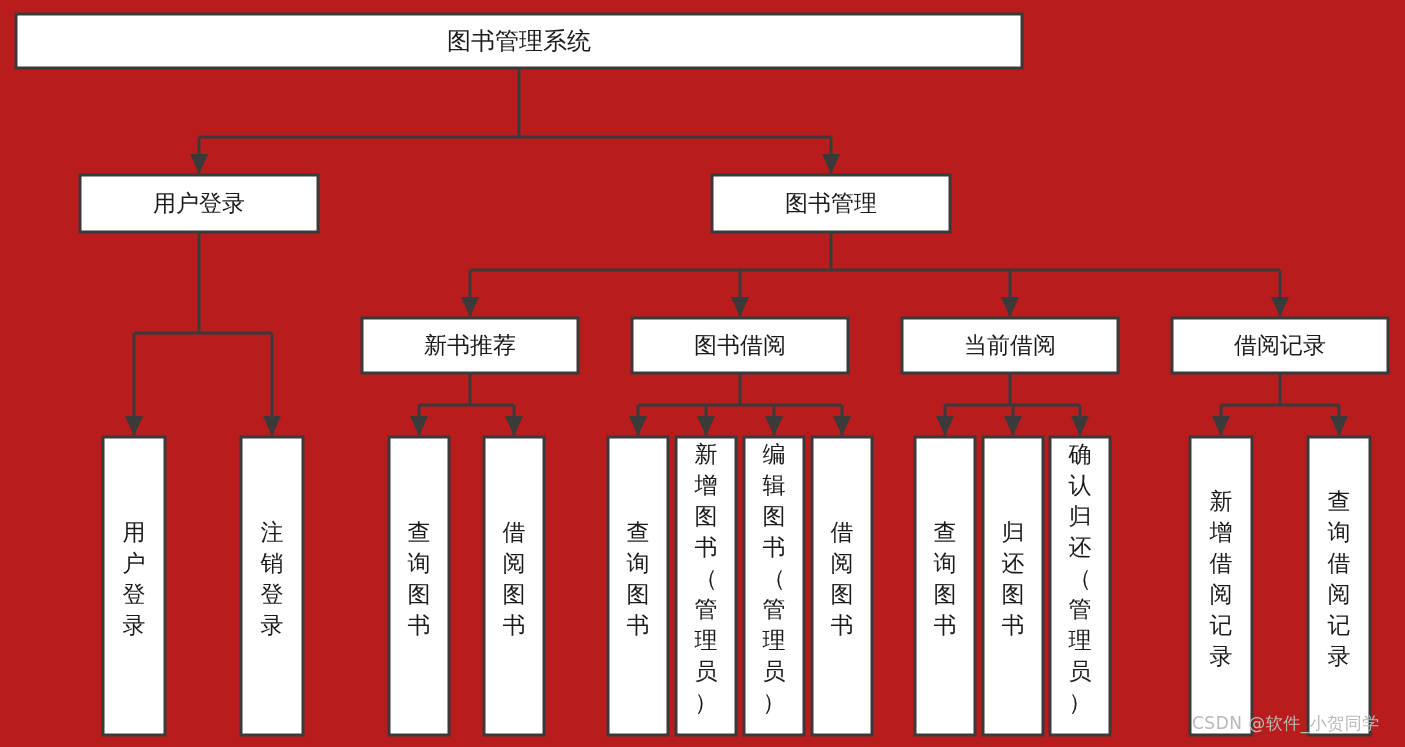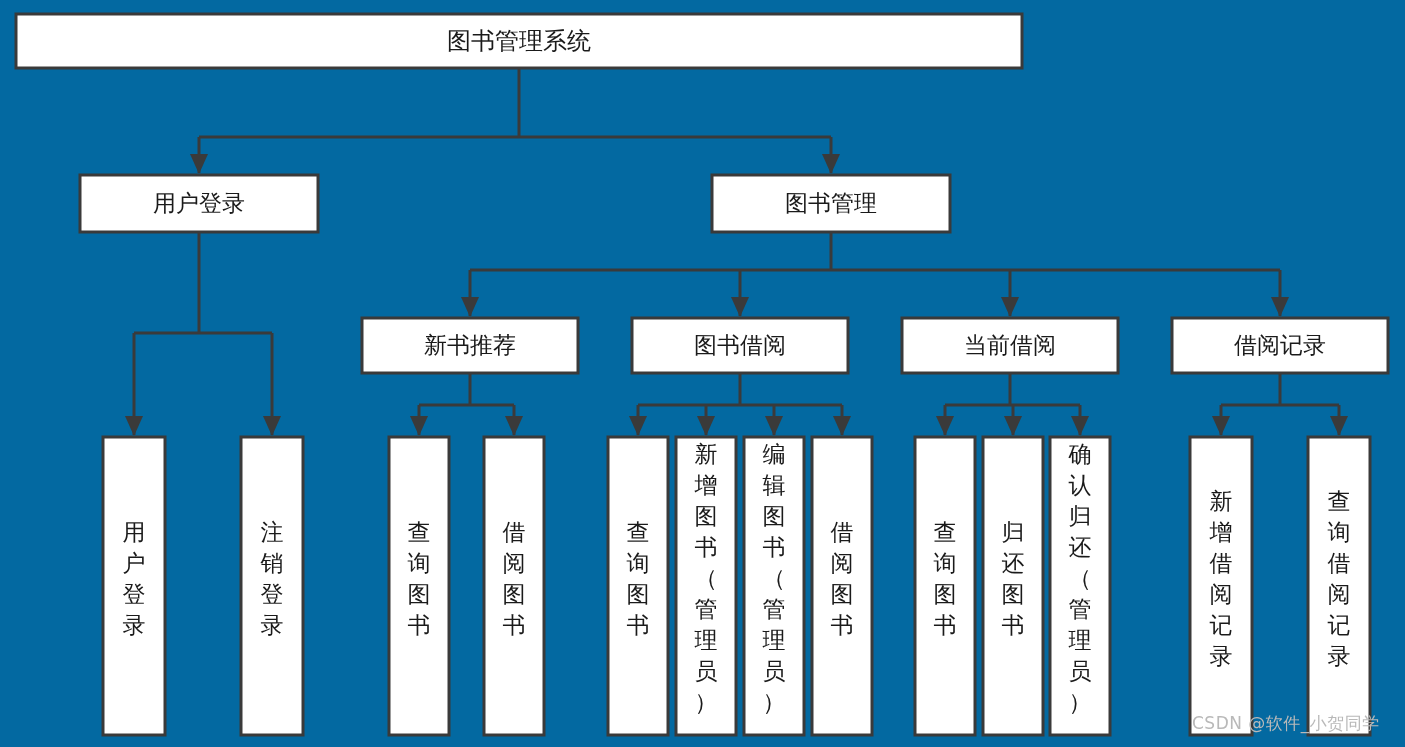--- a/index.html
+++ b/index.html
@@ -1,20 +1,20 @@
 <!DOCTYPE html>
 <html><head>
 <meta charset="utf-8">
 <style>
   html,body{margin:0;padding:0;background:#ffffff;}
   body{
     width:1405px;height:747px;overflow:hidden;
     font-family:"DejaVu Sans","Liberation Sans",sans-serif;
   }
-  #diagram-root{position:relative;width:1405px;height:747px;background:#0369a1;}
+  #diagram-root{position:relative;width:1405px;height:747px;background:#b91c1c;}
   svg#tree{position:absolute;left:0;top:0;width:1405px;height:747px;}
   .node-rect{fill:#ffffff;stroke:#3a3a3a;stroke-width:3;}
   .edge{stroke:#3a3a3a;stroke-width:3;fill:none;}
   .arrow-head{fill:#3a3a3a;}
   .node-label{
     fill:#1a1a1a;
     font-family:"DejaVu Sans","Liberation Sans",sans-serif;
     font-size:23px;
     text-anchor:middle;
     dominant-baseline:middle;

